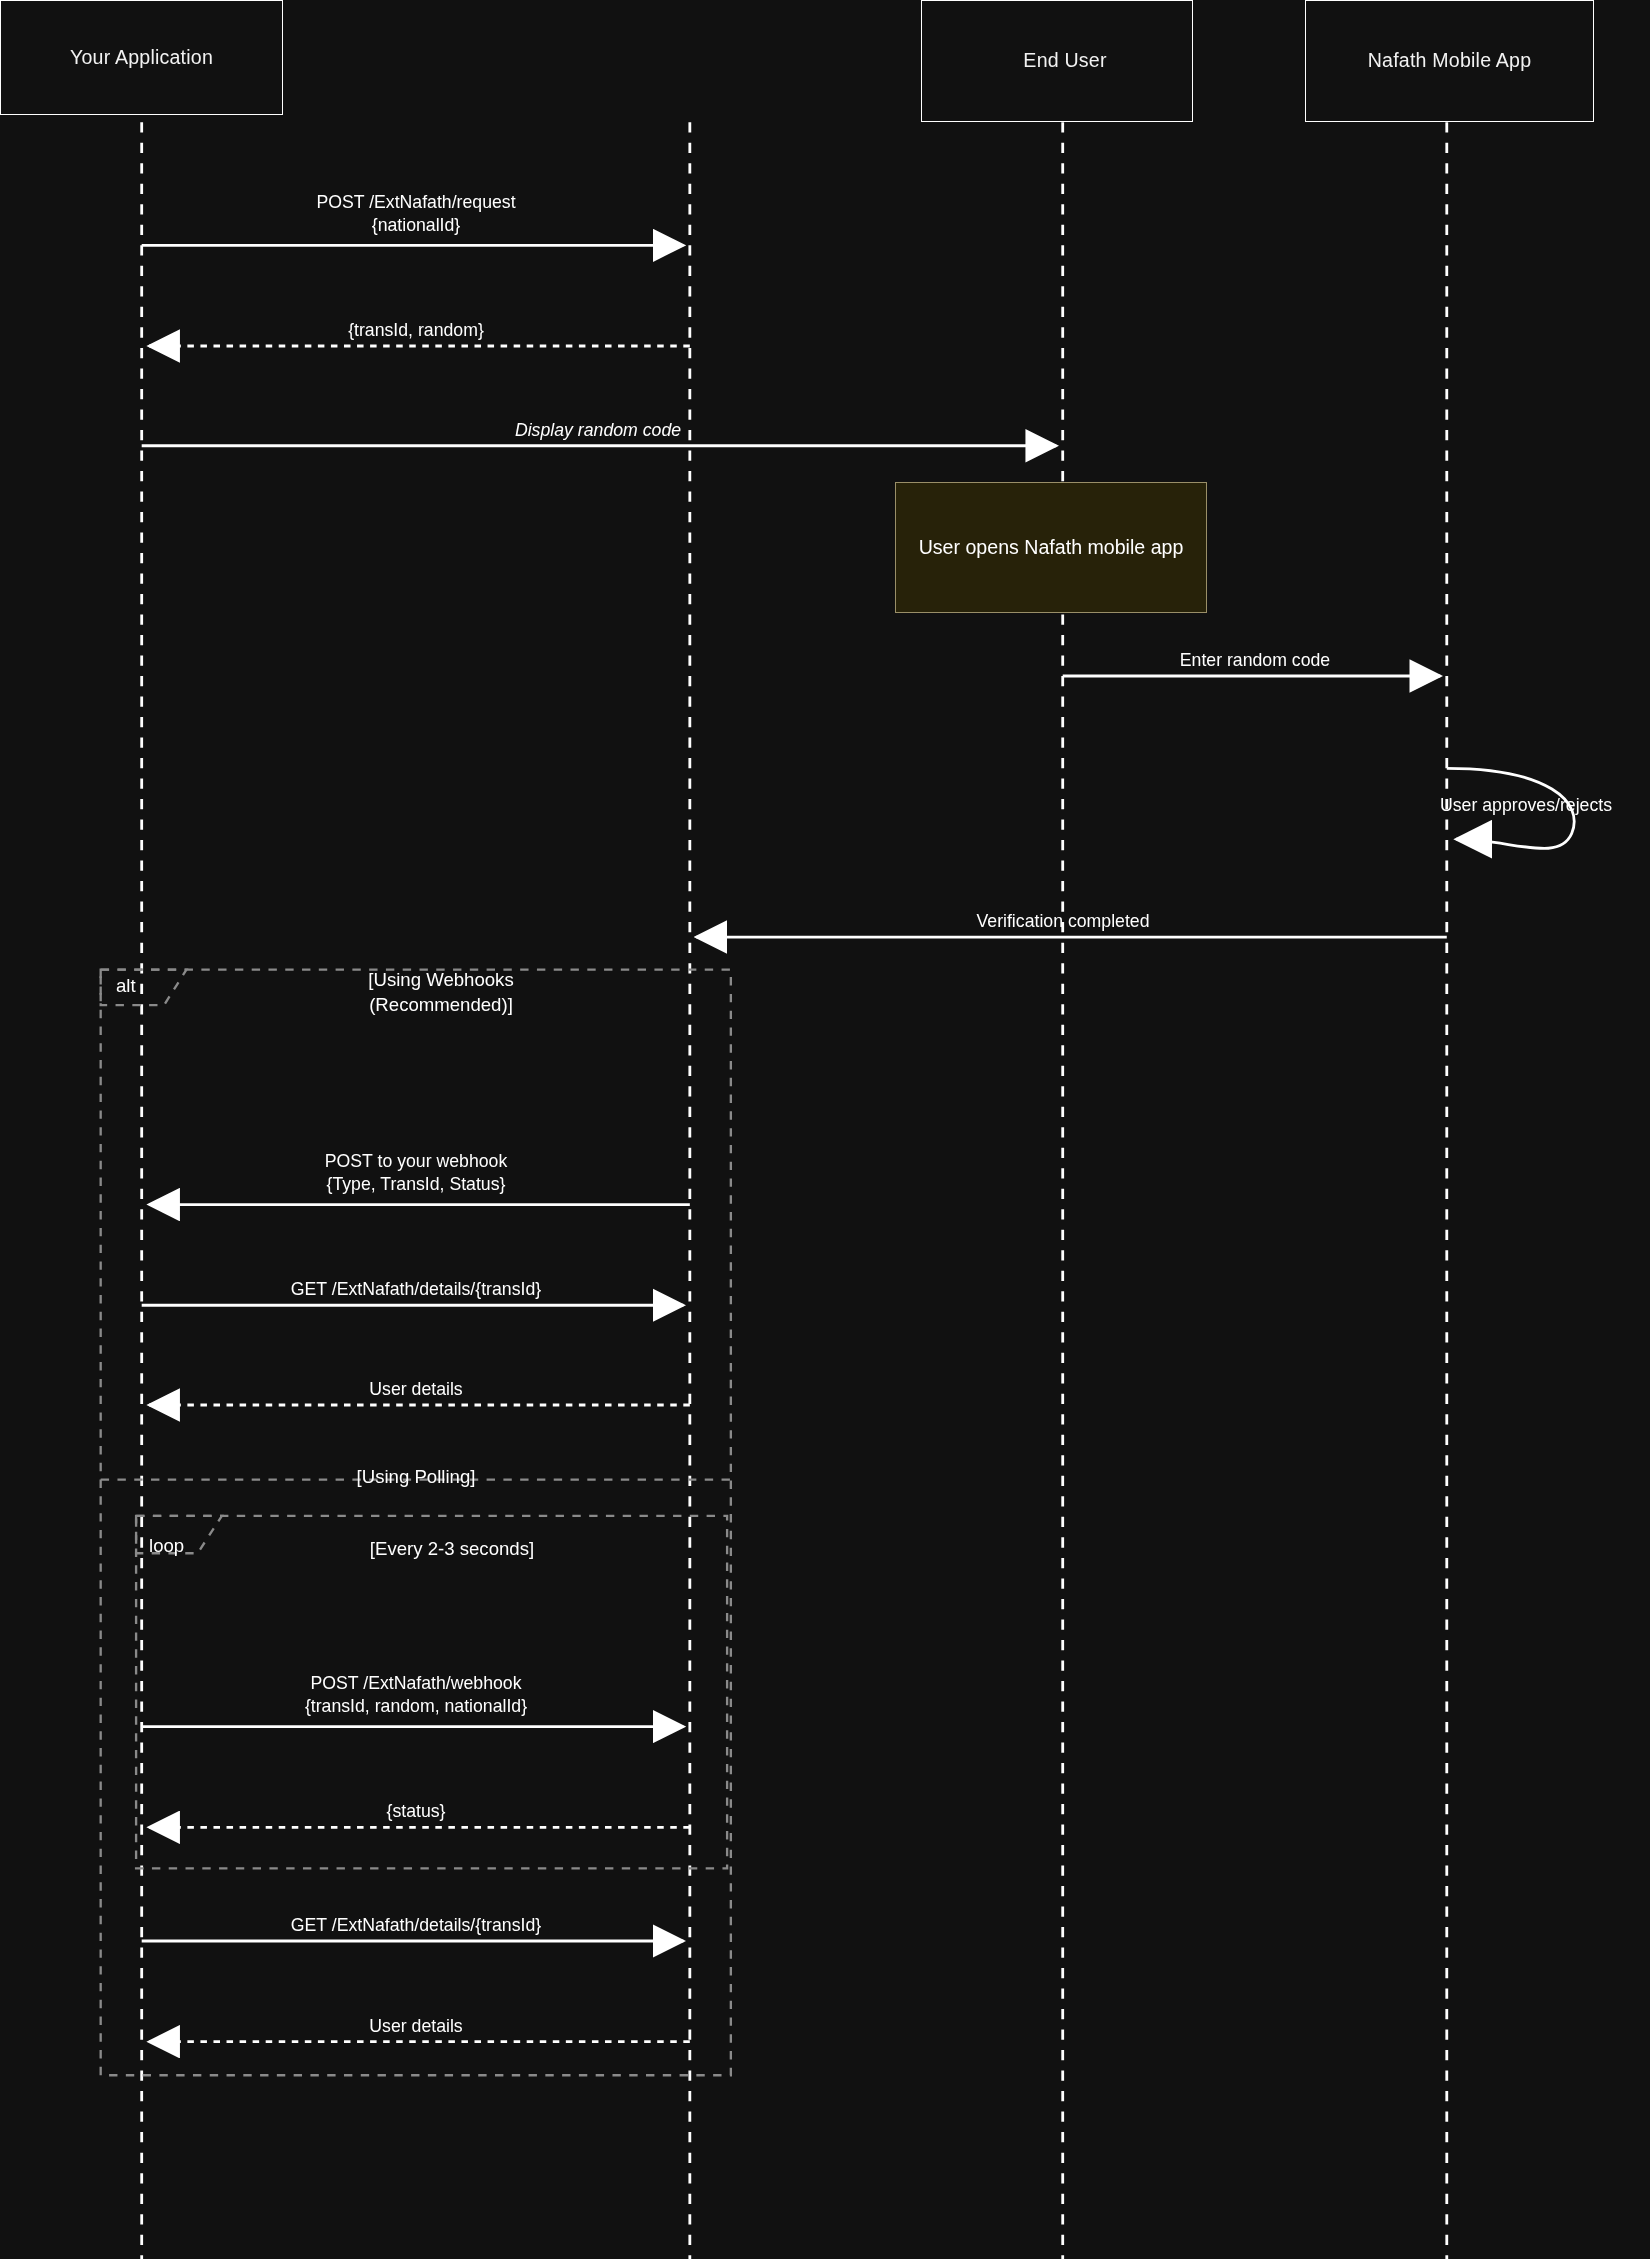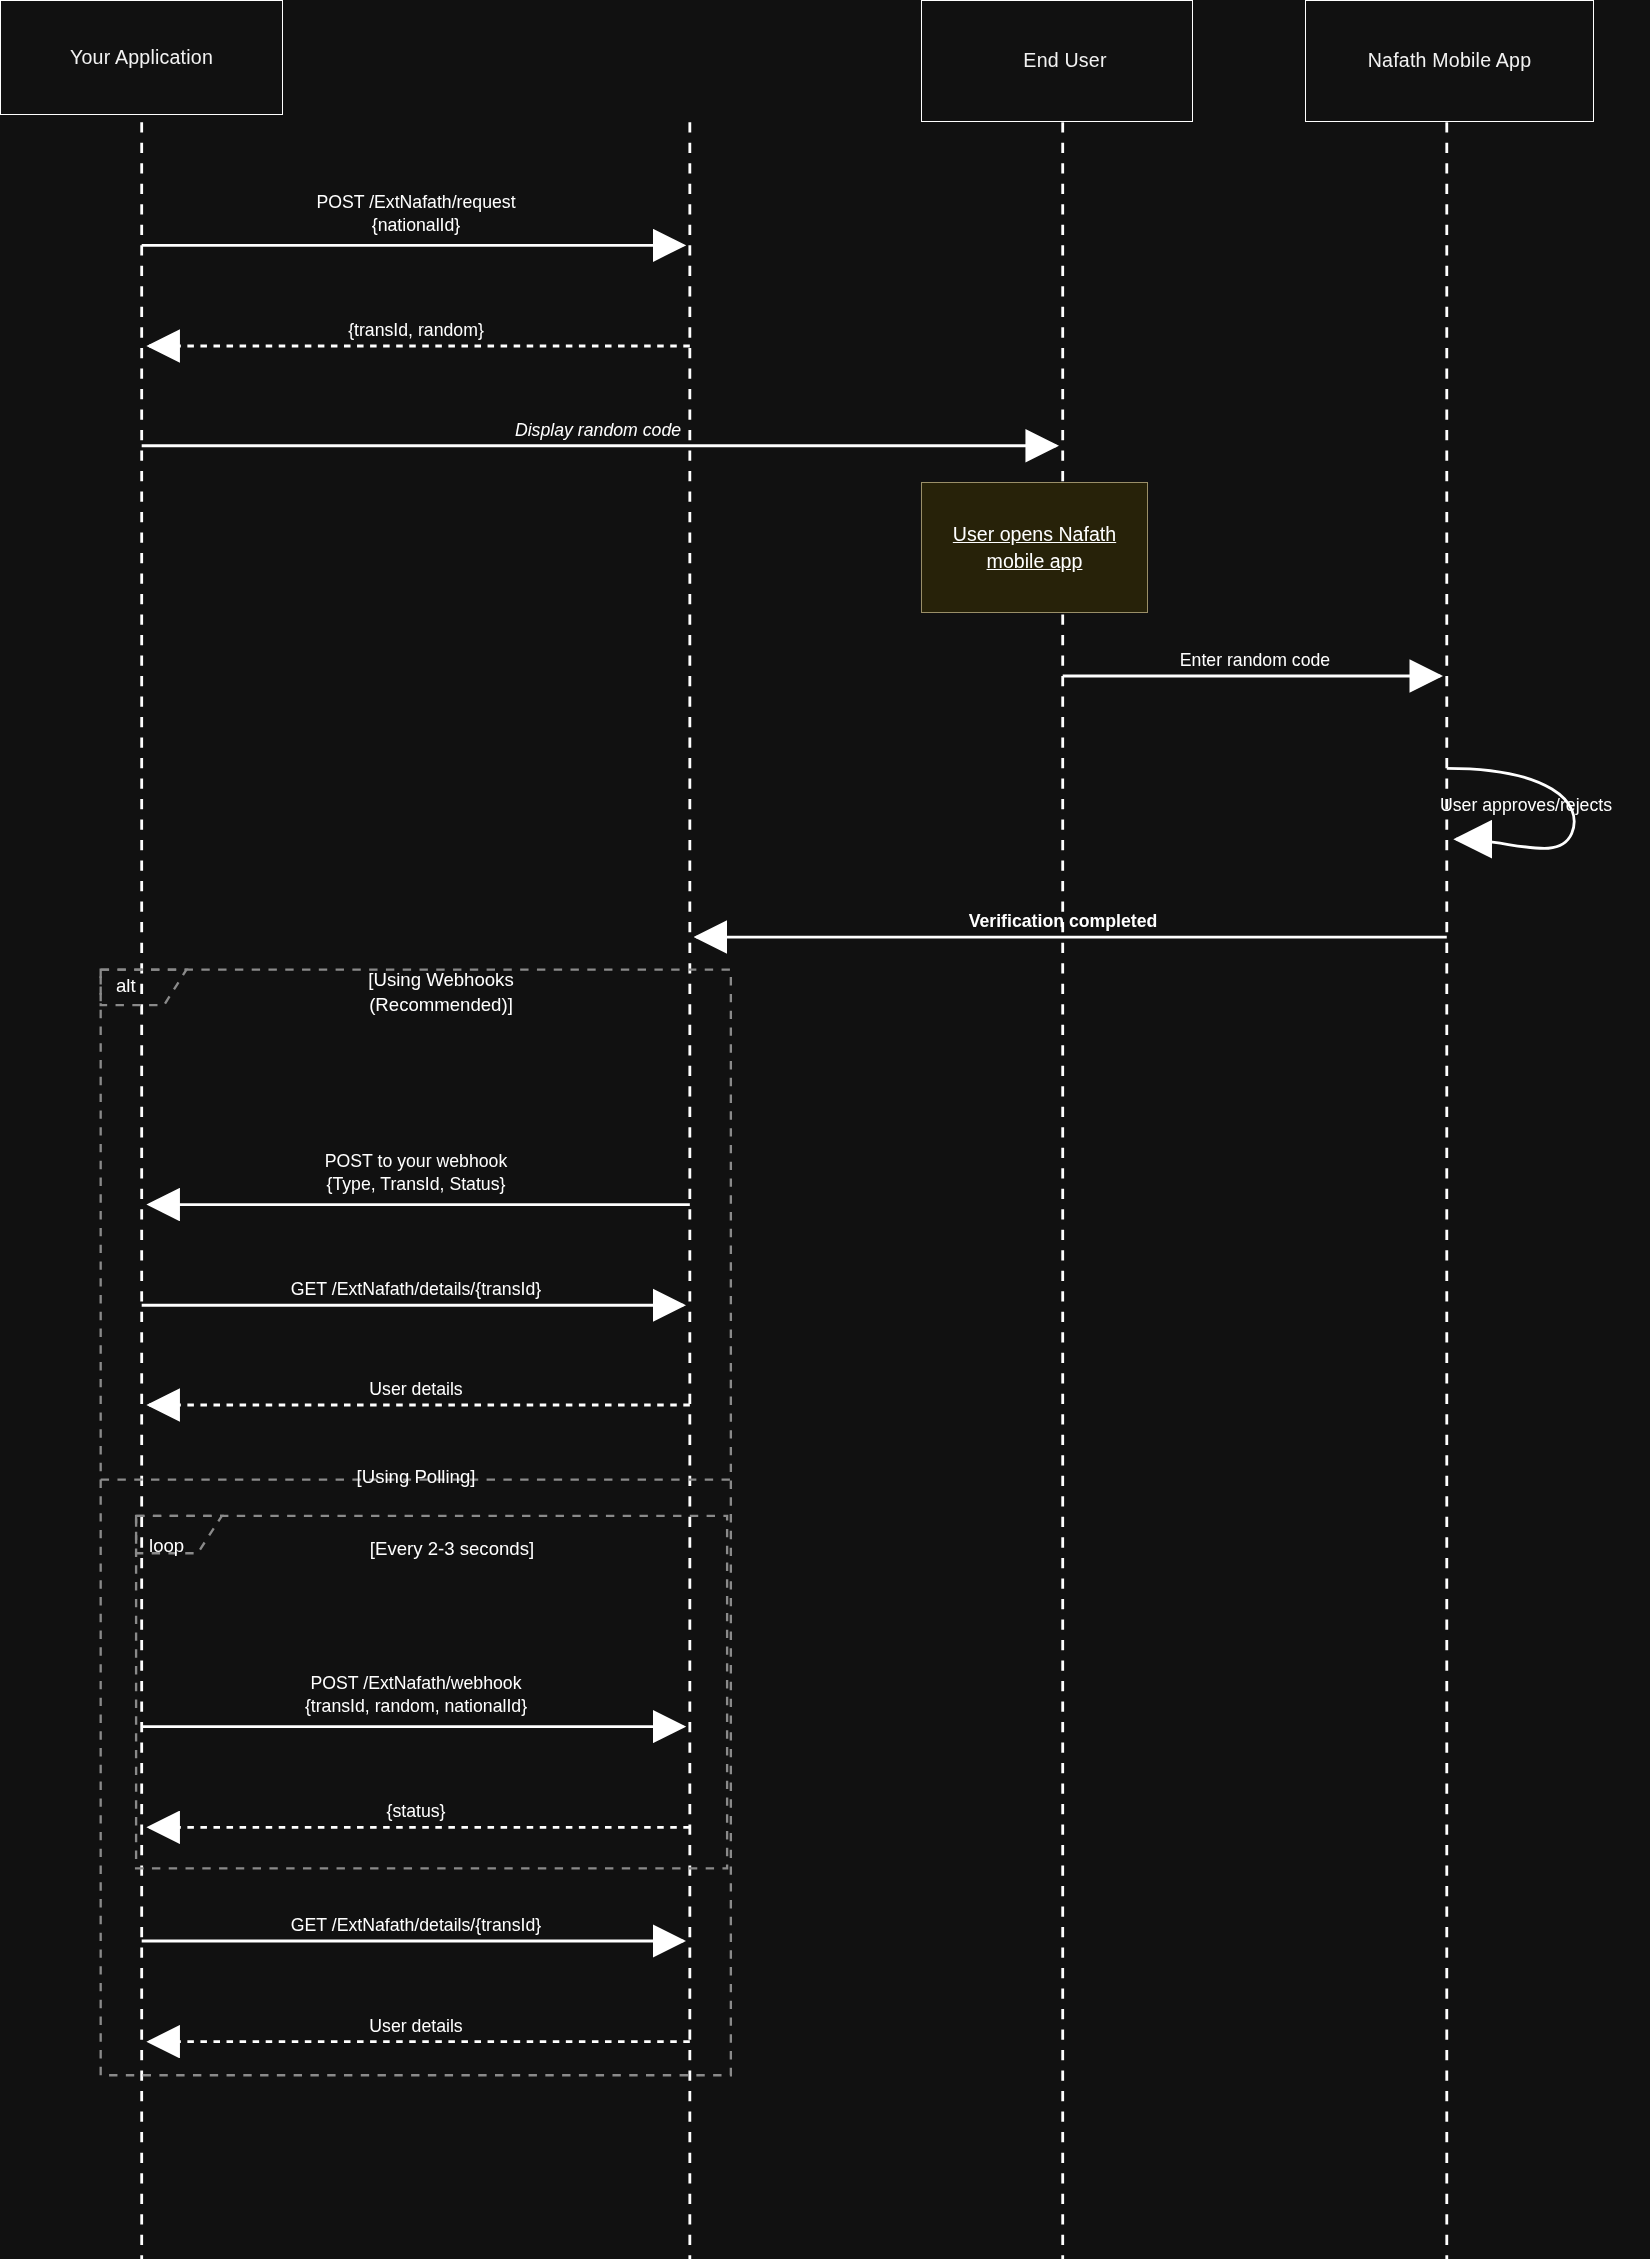--- a/index.html
+++ b/index.html
@@ -90,37 +90,37 @@
   <div class="actor-box" style="left:0px;top:0px;width:283px;height:115px;">
     <span class="actor-label">Your Application</span>
   </div>
   <div class="actor-box" style="left:921px;top:0px;width:272px;height:122px;padding-left:16px;">
     <span class="actor-label">End User</span>
   </div>
   <div class="actor-box" style="left:1305px;top:0px;width:289px;height:122px;">
     <span class="actor-label">Nafath Mobile App</span>
   </div>
 
-  <div class="note-box" style="left:921px;top:482px;width:227px;height:131px;text-decoration:underline;">
+  <div class="note-box" style="left:895px;top:482px;width:312px;height:131px;">
     <span class="note-text">User opens Nafath
 mobile app</span>
   </div>
 
   <div class="msg-label" style="left:416px;top:191px;width:429px;">POST /ExtNafath/request
 {nationalId}</div>
 
   <div class="msg-label" style="left:416px;top:319px;width:429px;">{transId, random}</div>
 
   <div class="msg-label" style="left:598px;top:419px;width:522px;font-style:italic;">Display random code</div>
 
   <div class="msg-label" style="left:1255px;top:649px;width:392px;">Enter random code</div>
 
   <div class="self-label" style="left:1440px;top:797px;">User approves/rejects</div>
 
-  <div class="msg-label" style="left:1063px;top:910px;width:522px;font-weight:bold;">Verification completed</div>
+  <div class="msg-label" style="left:1063px;top:910px;width:522px;">Verification completed</div>
 
   <div class="msg-label" style="left:416px;top:1150px;width:485px;">POST to your webhook
 {Type, TransId, Status}</div>
 
   <div class="msg-label" style="left:416px;top:1278px;width:522px;">GET /ExtNafath/details/{transId}</div>
 
   <div class="msg-label" style="left:416px;top:1378px;width:429px;">User details</div>
 
   <div class="msg-label" style="left:416px;top:1672px;width:559px;">POST /ExtNafath/webhook
 {transId, random, nationalId}</div>

